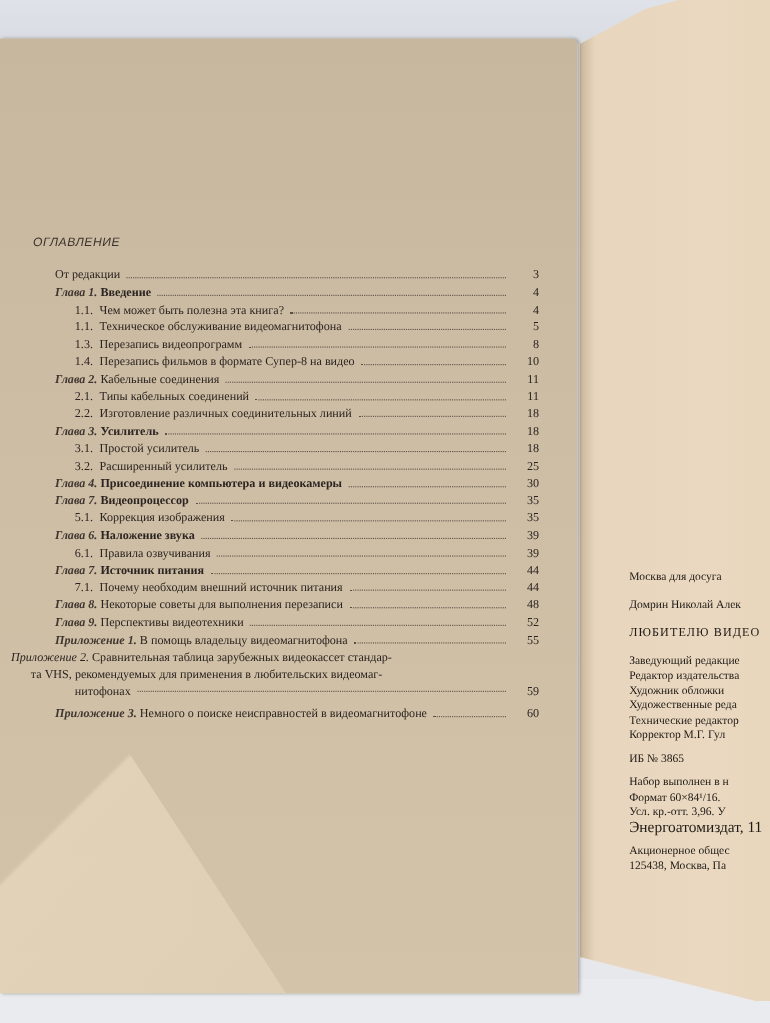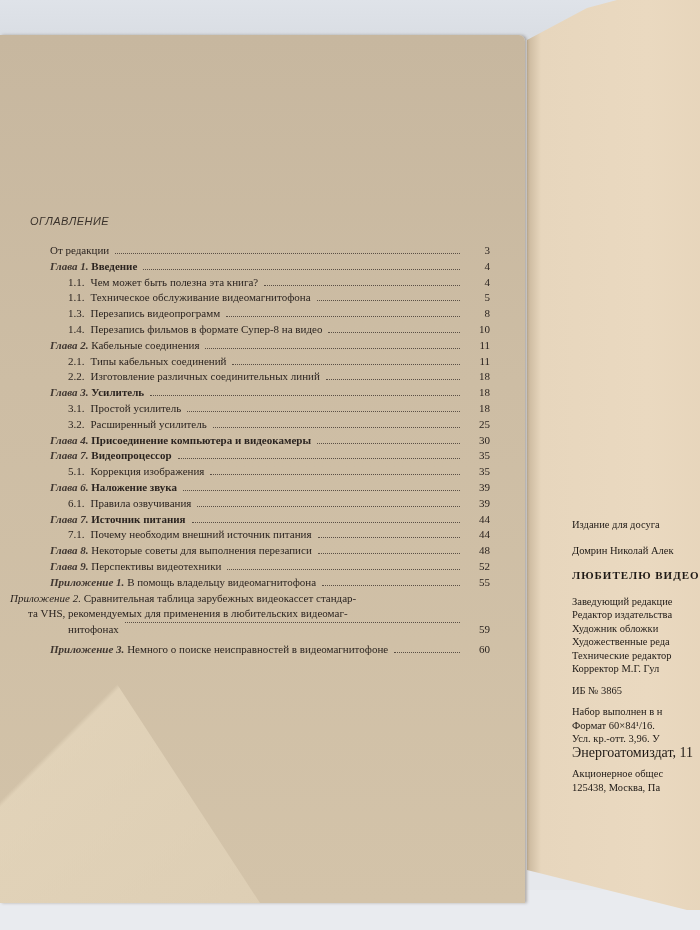--- a/index.html
+++ b/index.html
@@ -38,26 +38,26 @@
     .toc-row.indent { padding-left: 18px; }
     .toc-row .label { white-space: nowrap; background: transparent; padding-right: 4px; margin-left: 40px; }
     .toc-row .label i { font-style: italic; color: #3f3630; font-weight: bold; }
     .toc-row .label b { font-weight: bold; }
     .toc-row .num { margin-right: 6px; text-align: right; }
     .toc-row .dots {
       flex: 1; border-bottom: 1.5px dotted #5a4f45; margin: 0 6px 4px 2px; height: 0;
     }
     .toc-row .page { width: 24px; text-align: right; }
     .toc-row.multi { height: auto; display: block; line-height: 15.8px; }
-    .toc-row.multi .cont { display: flex; align-items: flex-start; padding-left: 18px; }
+    .toc-row.multi .cont { display: flex; align-items: center; padding-left: 18px; }
 
     .imprint { position: absolute; left: 572px; top: 518px; font-size: 10.5px; color: #1f1a16; white-space: nowrap; overflow: hidden; width: 128px; }
     .imprint div { line-height: 13.5px; }
     .imprint .gap { height: 12px; }
-    .imprint .title { font-weight: bold; letter-spacing: 1px; font-size: 11px; }
+    .imprint .title { font-weight: normal; letter-spacing: 1px; font-size: 11px; }
     .imprint .small { font-size: 14px; }
   </style>
 </head>
 <body>
 
 <div class="scene">
   <div class="bg-top"></div>
   <div class="bg-bottom"></div>
 
   <div class="right-page"></div>
@@ -196,21 +196,21 @@
     </div>
 
     <div class="toc-row" style="margin-top:4px">
       <span class="label"><i>Приложение 3.</i> <span>Немного о поиске неисправностей в видеомагнитофоне</span></span>
       <span class="dots"></span>
       <span class="page">60</span>
     </div>
   </div>
 
   <div class="imprint">
-    <div>Издание для досуга</div>
+    <div>Москва для досуга</div>
     <div class="gap"></div>
     <div>Домрин Николай Алек</div>
     <div class="gap"></div>
     <div class="title">ЛЮБИТЕЛЮ  ВИДЕО</div>
     <div class="gap"></div>
     <div>Заведующий редакцие</div>
     <div>Редактор издательства</div>
     <div>Художник обложки</div>
     <div>Художественные реда</div>
     <div>Технические редактор</div>

